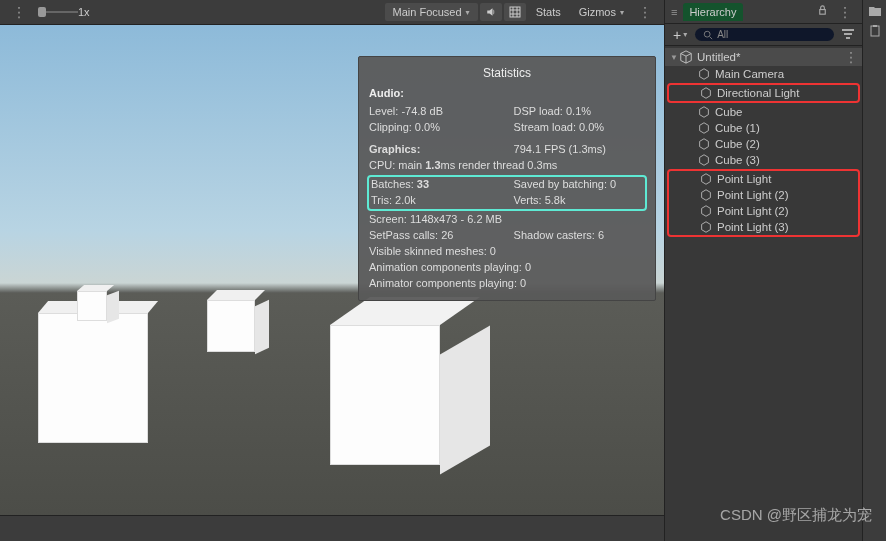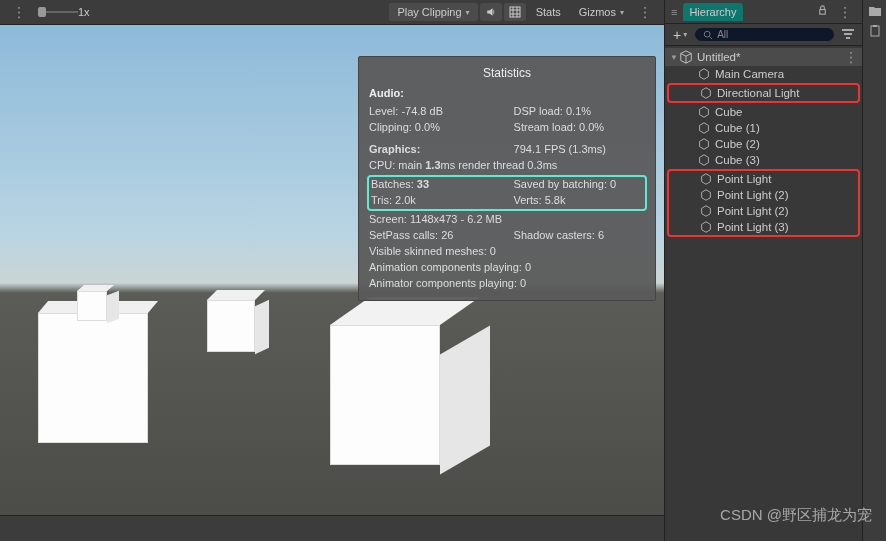--- a/index.html
+++ b/index.html
@@ -28,21 +28,21 @@
   .stats-title { text-align: center; font-size: 12px; margin-bottom: 4px; color: #eee; }
   .stats-section { font-weight: bold; margin-top: 4px; margin-bottom: 2px; color: #eee; }
   .stats-row { display: flex; }
   .stats-row > span:first-child { flex: 1.1; }
   .stats-row > span:last-child { flex: 1; }
   .stats-highlight { border: 2px solid #5eead4; border-radius: 4px; padding: 0 2px; margin: 1px -2px; }
   .bold { font-weight: bold; }
 
   .sidebar { width: 198px; background: #383838; display: flex; flex-direction: column; border-left: 1px solid #222; }
   .sidebar-header { height: 24px; background: #3c3c3c; display: flex; align-items: center; padding: 0 6px; font-size: 11px; border-bottom: 1px solid #222; gap: 6px; }
-  .sidebar-header .tab { padding: 3px 6px; background: #0f766e; border-radius: 3px 3px 0 0; }
+  .sidebar-header .tab { padding: 3px 6px; background: #14532d; border-radius: 3px 3px 0 0; }
   .sidebar-header .lock { margin-left: auto; color: #999; cursor: pointer; }
   .sidebar-toolbar { height: 22px; background: #3c3c3c; display: flex; align-items: center; padding: 0 4px; gap: 4px; border-bottom: 1px solid #222; }
   .sidebar-toolbar .plus { font-size: 14px; cursor: pointer; padding: 0 4px; color: #ccc; display:flex; align-items:center; gap:2px;}
   .sidebar-search { flex: 1; background: #0f172a; border-radius: 10px; padding: 1px 8px; font-size: 10px; color: #888; display: flex; align-items: center; gap: 4px; }
   .tree { padding: 2px 0; font-size: 11.5px; }
   .tree-item { display: flex; align-items: center; padding: 1px 4px; cursor: pointer; }
   .tree-item.scene { background: #4b4b4b; }
   .tree-item .foldout { width: 10px; text-align: center; font-size: 8px; color: #999; }
   .tree-item .spacer { width: 10px; }
   .tree-item .indent { width: 18px; }
@@ -68,21 +68,21 @@
         <span class="more-dots">⋮</span>
         <div style="display:flex;align-items:center;">
           <span class="scale-track">
               <span class="scale-thumb"></span>
             </span>
           <span>1x</span>
         </div>
       </div>
       <div class="toolbar-right">
         <div class="toolbar-btn">
-          <span>Play Clipping</span>
+          <span>Main Focused</span>
             <span class="dropdown-tri">▾</span>
         </div>
         <div class="toolbar-icon">
           <svg width="12" height="12" viewBox="0 0 16 16" fill="#ccc">
               <path d="M3 6v4h3l4 3V3L6 6H3z"></path>
               <path d="M11 5c1 1 1 5 0 6" stroke="#ccc" fill="none"></path>
             </svg>
         </div>
         <div class="toolbar-icon">
           <svg width="12" height="12" viewBox="0 0 12 12" fill="none" stroke="#ccc">

